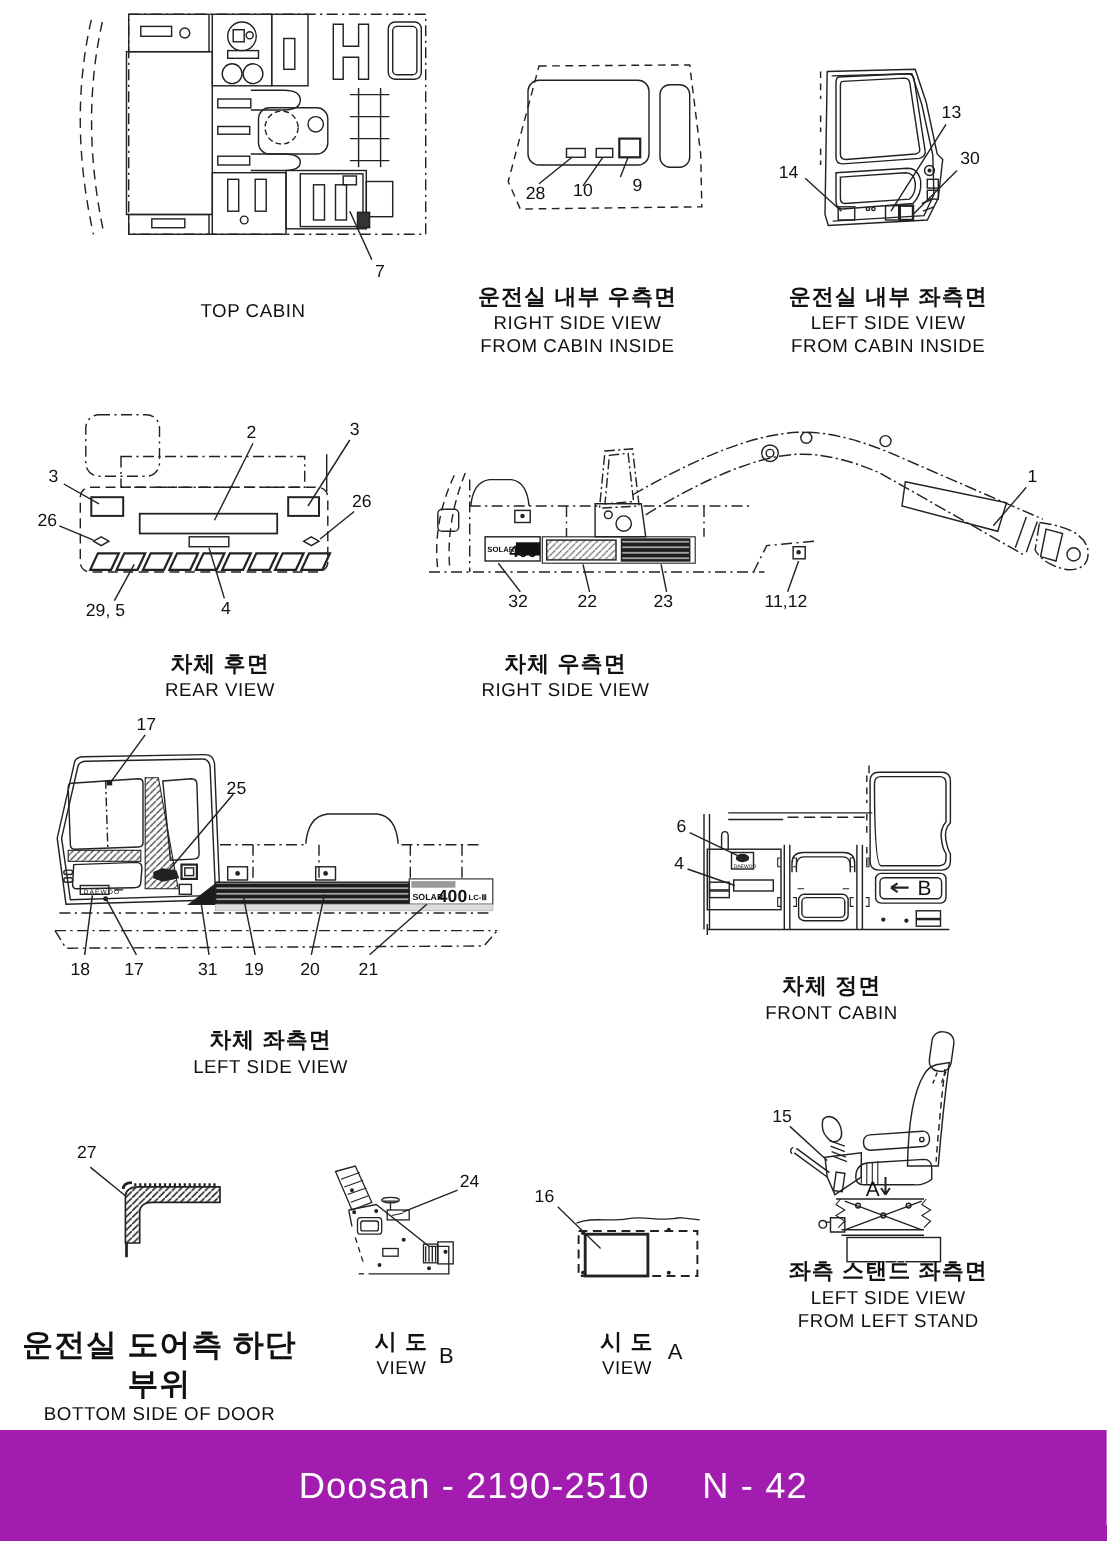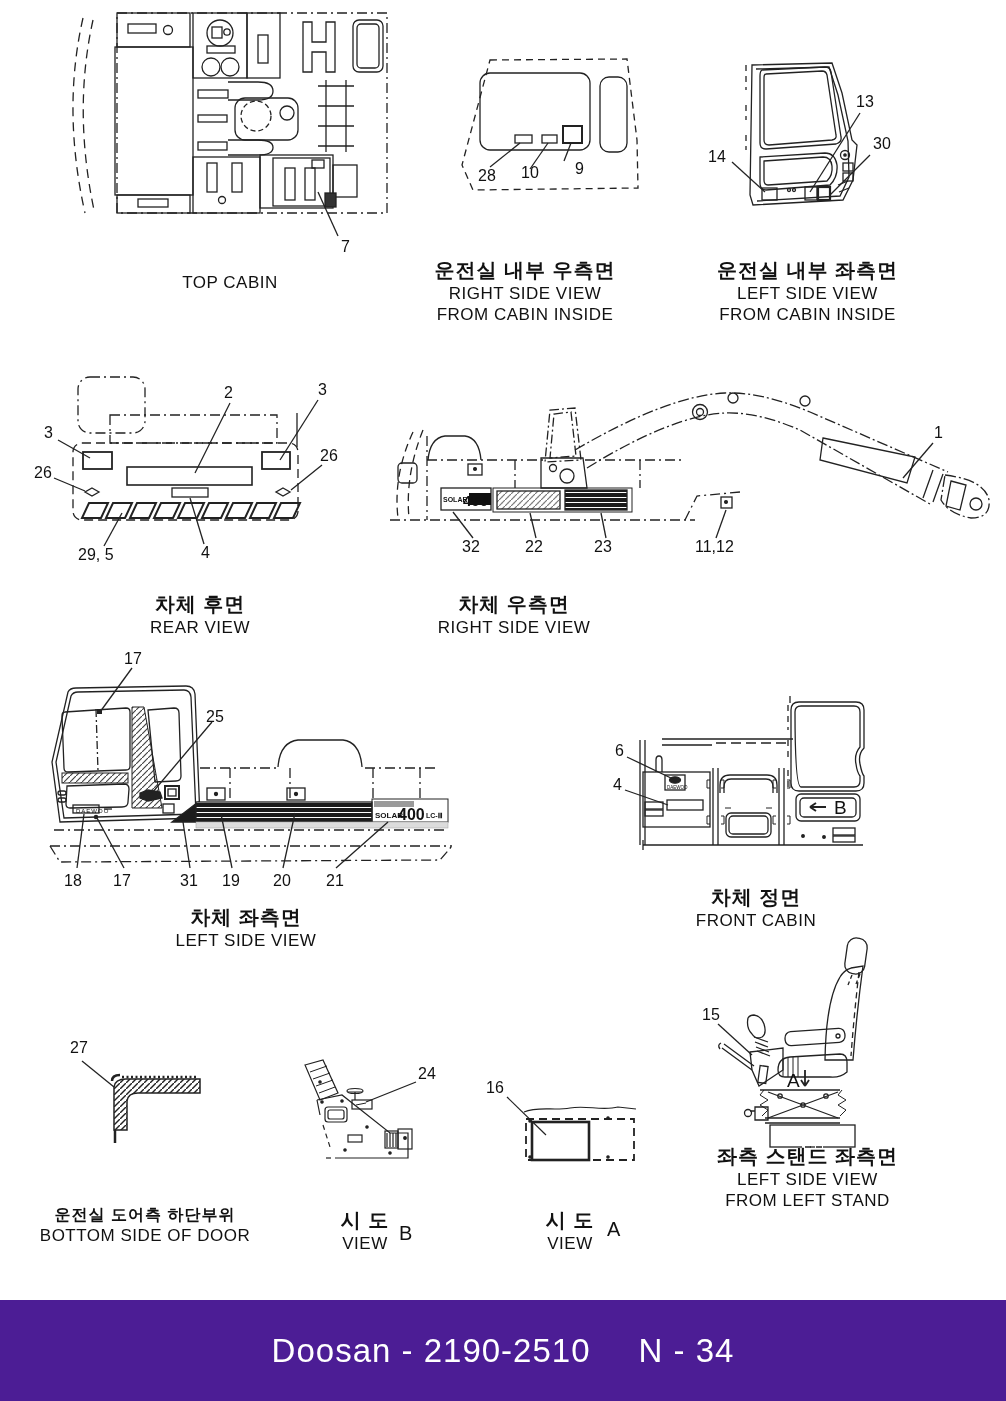--- a/index.html
+++ b/index.html
@@ -316,21 +316,21 @@
   </g>
   <text class="callout" x="84" y="14">17</text>
   <text class="callout" x="166" y="72">25</text>
   <text class="callout" x="24" y="236">18</text>
   <text class="callout" x="73" y="236">17</text>
   <text class="callout" x="140" y="236">31</text>
   <text class="callout" x="182" y="236">19</text>
   <text class="callout" x="233" y="236">20</text>
   <text class="callout" x="286" y="236">21</text>
 </svg>
-<div class="title" style="left:140px;top:905px;width:212px">
+<div class="title" style="left:140px;top:934px;width:212px">
   <div class="ko">차체 좌측면</div>
   <div class="en">LEFT SIDE VIEW</div>
 </div>
 
 <svg class="abs" style="left:610px;top:690px" width="280" height="180" viewBox="0 0 280 180">
   <g fill="none" stroke="#222" stroke-width="1.3">
     <line x1="30" y1="50" x2="30" y2="155"></line>
       <line x1="35" y1="50" x2="35" y2="155"></line>
     <path d="M52,49 L183,49 M52,55 L102,55"></path>
     <path d="M106,53 L180,53" stroke-dasharray="10 5"></path>
@@ -385,21 +385,21 @@
   <g fill="none" stroke="#222" stroke-width="1.5">
     <path d="M96,44 L170,44 L170,58 L108,58 Q98,58 97,66 L97,95 L84,95 L84,52 Q85,44 96,44 Z" fill="url(#hatchDoor)"></path>
     <path d="M92,42 L168,42" stroke-dasharray="2 2.5" stroke-width="2.5"></path>
     <path d="M82,46 Q82,40 90,40" stroke-width="2.5"></path>
     <line x1="85" y1="95" x2="85" y2="108" stroke-width="2.5"></line>
     <line x1="52" y1="26" x2="84" y2="52" stroke-width="1.3"></line>
   </g>
   <text class="callout" x="40" y="18">27</text>
 </svg>
 <div class="title" style="left:20px;top:1205px;width:250px">
-  <div class="ko" style="font-size:16px">운전실 도어측 하단부위</div>
+  <div class="ko" style="font-size:28px">운전실 도어측 하단부위</div>
   <div class="en">BOTTOM SIDE OF DOOR</div>
 </div>
 
 <svg class="abs" style="left:290px;top:1055px" width="160" height="115" viewBox="0 0 160 115">
   <g fill="none" stroke="#222" stroke-width="1.2">
     <polygon points="15,10 33,5 48,38 30,45"></polygon>
     <path d="M20,17 l17,-6 M23,24 l17,-6 M26,31 l17,-6 M29,38 l16,-6" stroke-width="1"></path>
     <circle cx="30" cy="27" r="1.2" fill="#222"></circle>
     <path d="M65,37 L65,45 M58,37 L72,37"></path>
     <ellipse cx="65" cy="36" rx="8" ry="2.5"></ellipse>
@@ -483,16 +483,16 @@
   </g>
   <text class="callout" x="12" y="90">15</text>
   <text x="97" y="157" font-size="19">A</text>
 </svg>
 <div class="title" style="left:700px;top:1144px;width:215px">
   <div class="ko">좌측 스탠드 좌측면</div>
   <div class="en">LEFT SIDE VIEW</div>
   <div class="en">FROM LEFT STAND</div>
 </div>
 
-<div id="footer" style="background: #4c1d95;">
+<div id="footer" style="background: #a21caf;">
   <span>Doosan - 2190-2510</span>
-  <span>N - 34</span>
+  <span>N - 42</span>
 </div>
 
 </body></html>

